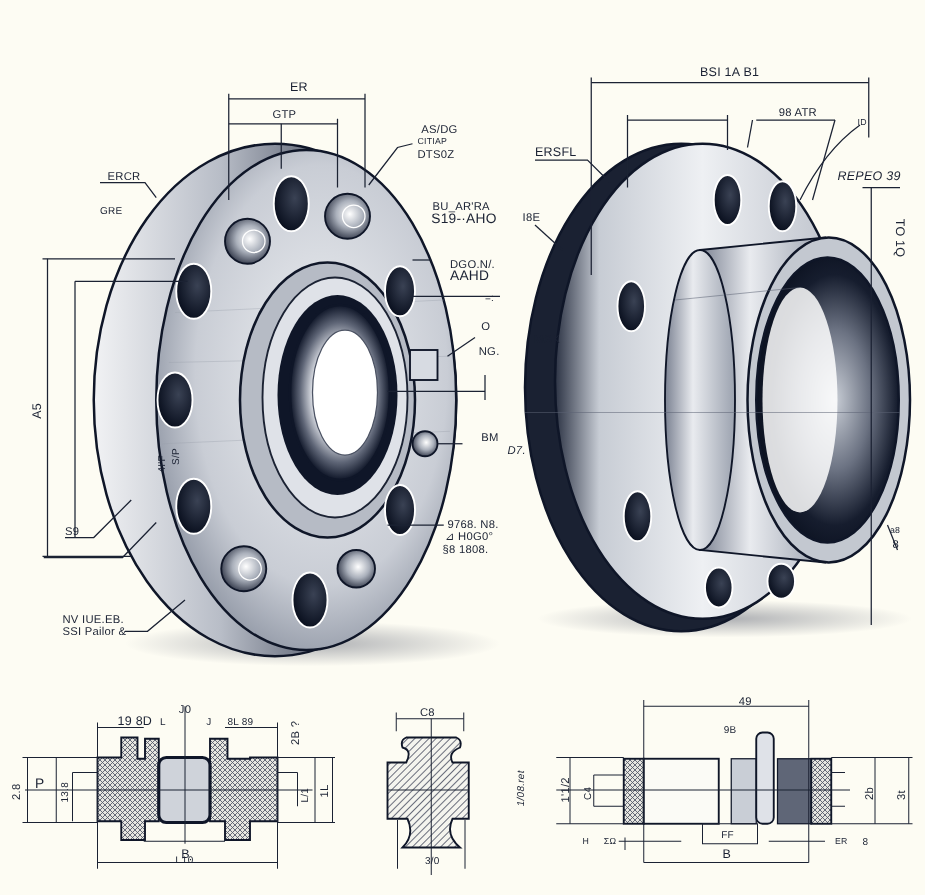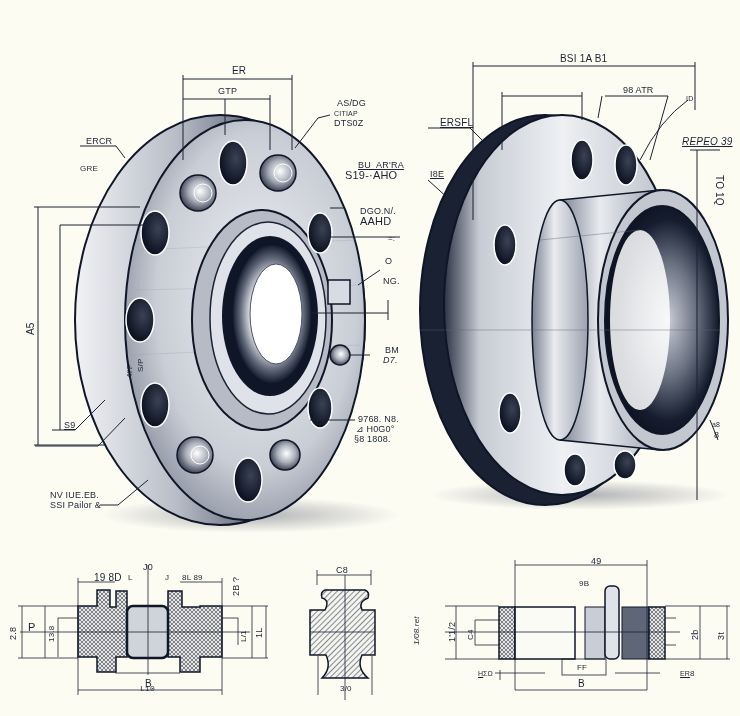--- a/index.html
+++ b/index.html
@@ -1,19 +1,19 @@
 <!DOCTYPE html>
 <html><head>
 <meta charset="utf-8">
 <style>
   html,body{margin:0;padding:0;}
   body{width:740px;height:716px;background:#fdfcf3;overflow:hidden;position:relative;font-family:"Liberation Sans",sans-serif;color:#1b2233;}
   svg{position:absolute;left:0;top:0;}
   .lbl{position:absolute;font-size:10px;line-height:10px;letter-spacing:0.2px;color:#1b2233;white-space:pre;font-family:"Liberation Sans",sans-serif;}
-  .lbl.u{text-decoration:underline;margin-left:12px;}
+  .lbl.u{}
   .lbl.it{font-style:italic;}
   .lbl.v{transform:rotate(-90deg);transform-origin:left top;}
   .lbl.v90{transform:rotate(90deg);transform-origin:left top;}
 </style>
 </head>
 <body>
 
 <svg width="740" height="716" viewBox="0 0 740 716">
   <defs>
     <linearGradient id="rimL" x1="0" y1="0" x2="1" y2="0">
@@ -288,21 +288,21 @@
 
 <div class="lbl" style="left:360px;top:206px;font-size:9px;">DGO.N/.</div>
 <div class="lbl" style="left:360px;top:216px;font-size:11px;">AAHD</div>
 <div class="lbl" style="left:388px;top:234px;font-size:8px;">=:</div>
 
 <div class="lbl" style="left:385px;top:256px;font-size:9px;">O</div>
 <div class="lbl" style="left:383px;top:266px;font-size:9px;padding-left:44px;">MGK</div>
 <div class="lbl" style="left:383px;top:276px;font-size:9px;">NG.</div>
 
 <div class="lbl" style="left:385px;top:345px;font-size:9px;">BM</div>
-<div class="lbl" style="left:383px;top:355px;font-size:9px;font-style:italic;">D7.</div>
+<div class="lbl" style="left:406px;top:355px;font-size:9px;font-style:italic;">D7.</div>
 
 <div class="lbl" style="left:358px;top:414px;font-size:9px;">9768. N8.</div>
 <div class="lbl" style="left:356px;top:424px;font-size:9px;">⊿ H0G0°</div>
 <div class="lbl" style="left:354px;top:434px;font-size:9px;">§8 1808.</div>
 
 <div class="lbl v" style="left:125px;top:378px;font-size:8px;">4I'F</div>
 <div class="lbl v" style="left:136px;top:372px;font-size:8px;">S/P</div>
 
 <div class="lbl" style="left:50px;top:490px;font-size:9px;">NV IUE.EB.</div>
 <div class="lbl" style="left:50px;top:500px;font-size:9px;">SSI Pailor &amp;</div>

